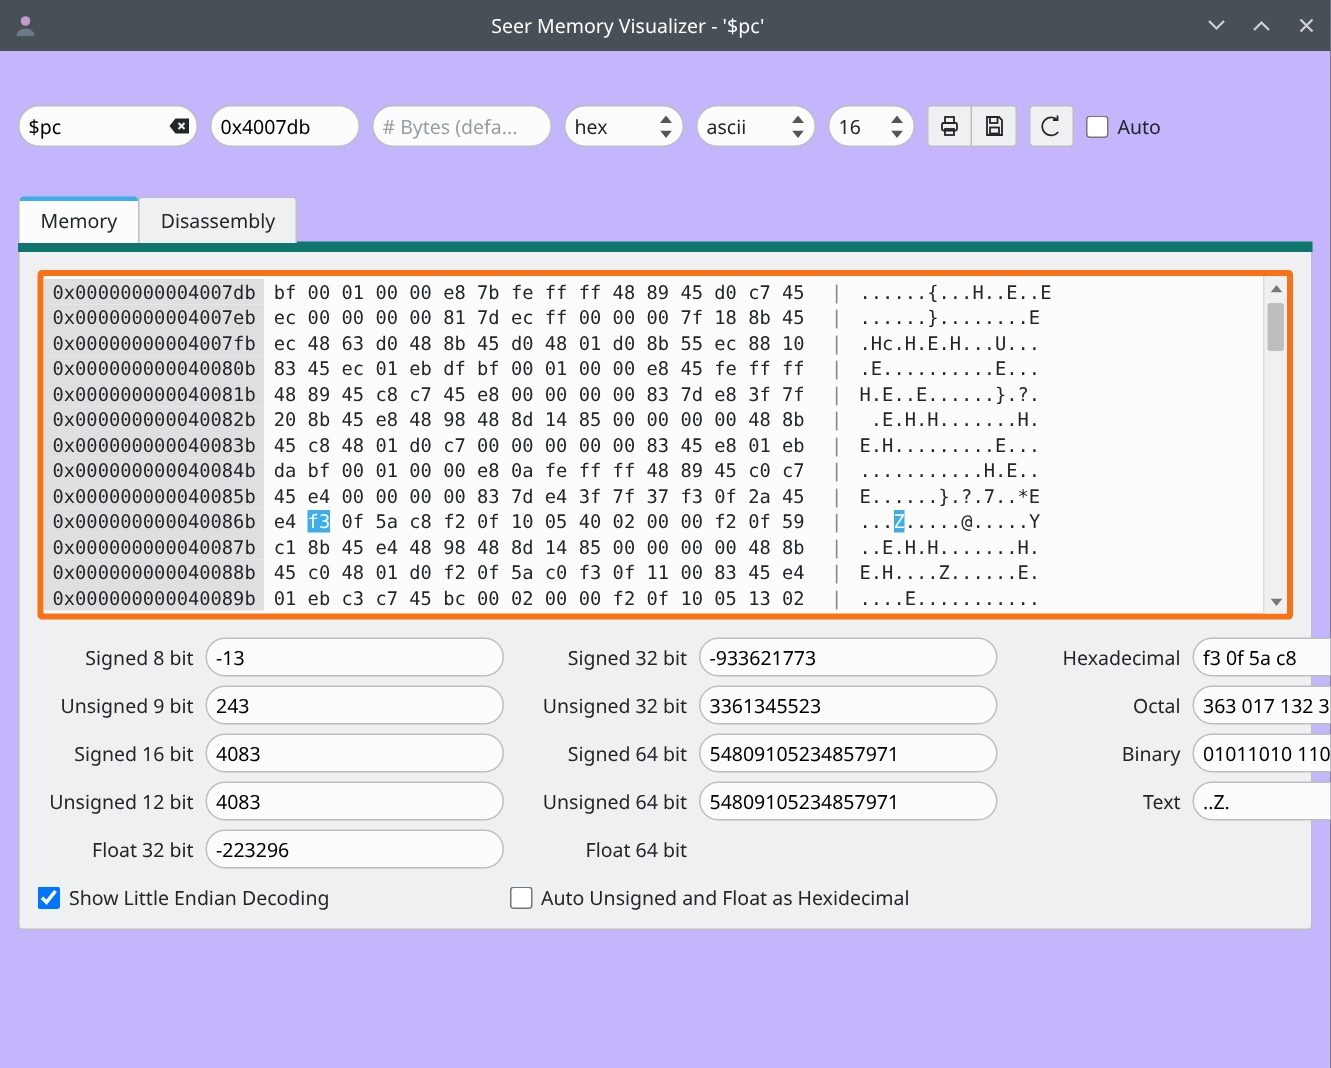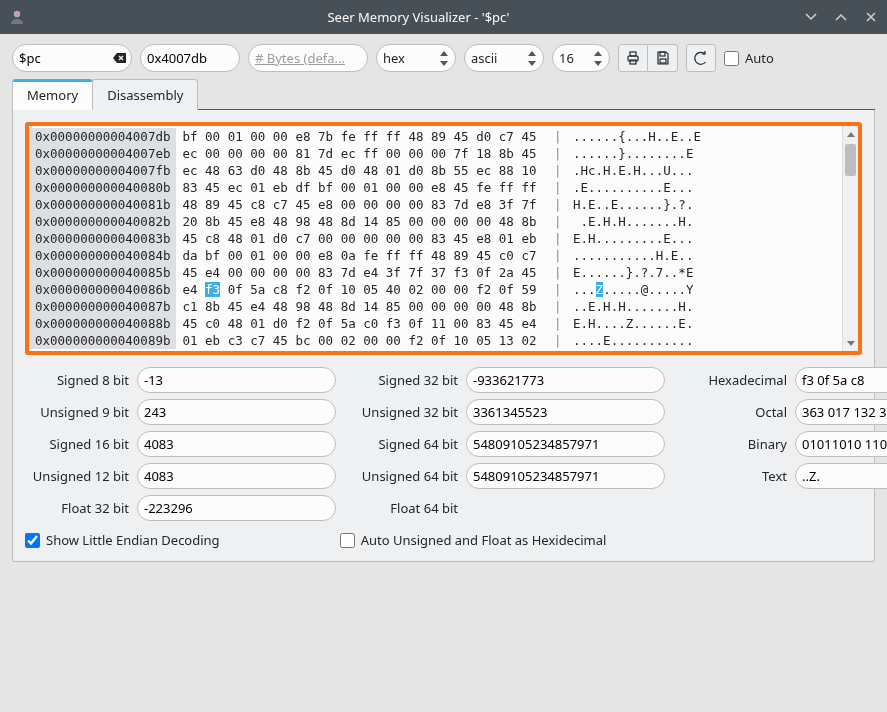--- a/index.html
+++ b/index.html
@@ -1,21 +1,22 @@
 <!DOCTYPE html>
 <html><head>
 <meta charset="utf-8">
 <style>
   * { box-sizing: border-box; margin: 0; padding: 0; }
   body { font-family: "Noto Sans", "Segoe UI", sans-serif; font-size: 13px; color: #232629; background:#000; }
   .window {
     width: 887px; height: 712px; margin: 0 auto;
-    background: #e5e5e5;
+    background: #c4b5fd;
     display: flex; flex-direction: column;
     box-shadow: 0 6px 30px rgba(0,0,0,.5);
+    gap: 26px;
   }
   .titlebar {
     height: 34px; background: #475057; color: #fcfcfc;
     display: flex; align-items: center; padding: 0 8px;
     font-size: 13px;
   }
   .titlebar .icon-app {
     width: 18px; height: 18px; margin-right: 8px;
     display:flex; align-items:center; justify-content:center;
   }
@@ -28,36 +29,36 @@
     padding: 10px 12px 6px 12px;
   }
   .inp, .combo, select, input[type=text] {
     height: 28px; border: 1px solid #bcbebf; border-radius: 14px;
     background: #fcfcfc; padding: 0 6px; font: inherit;
     display:flex; align-items:center;
   }
   .tbox { position: relative; }
   .tbox input { width: 100%; padding-right: 22px; }
   .tbox .clear-icon { position:absolute; right:6px; top:50%; transform:translateY(-50%); width:14px; height:14px; cursor:pointer; }
-  .placeholder { color:#9a9ea2;text-decoration:underline; }
+  .placeholder { color:#9a9ea2; }
   .combo { display:flex; align-items:center; gap:6px; padding-right:4px;}
   .combo .spin { display:flex; flex-direction:column; margin-left:auto;}
   .spin-btn { width:14px; height:10px; display:flex; align-items:center; justify-content:center; cursor:pointer;}
   .tbtn {
     width:30px; height:28px; border:1px solid #bcbebf; border-radius:3px; background:#eff0f1;
     display:flex; align-items:center; justify-content:center; cursor:pointer;
   }
   .btngroup { display:flex; }
   .btngroup .tbtn:first-child { border-top-right-radius:0; border-bottom-right-radius:0; }
   .btngroup .tbtn:last-child  { border-top-left-radius:0;  border-bottom-left-radius:0; border-left:none;}
   .check { display:flex; align-items:center; gap:6px; }
   .check input { width:15px; height:15px; }
 
   .tabs { padding: 0 12px; }
-  .tabbar { display:flex; border-bottom:1px solid #0f766e; }
+  .tabbar { display:flex; border-bottom:7px solid #0f766e; }
   .tab {
     padding: 6px 14px; border:1px solid #bcbebf; border-bottom:none;
     background:#eff0f1; position:relative; top:1px; border-radius:3px 3px 0 0;
     margin-right:-1px; cursor:pointer;
   }
   .tab.active { background:#fcfcfc; }
   .tab.active::before {
     content:""; position:absolute; left:0; right:0; top:-1px; height:3px; background:#3daee9;
     border-radius:3px 3px 0 0;
   }

